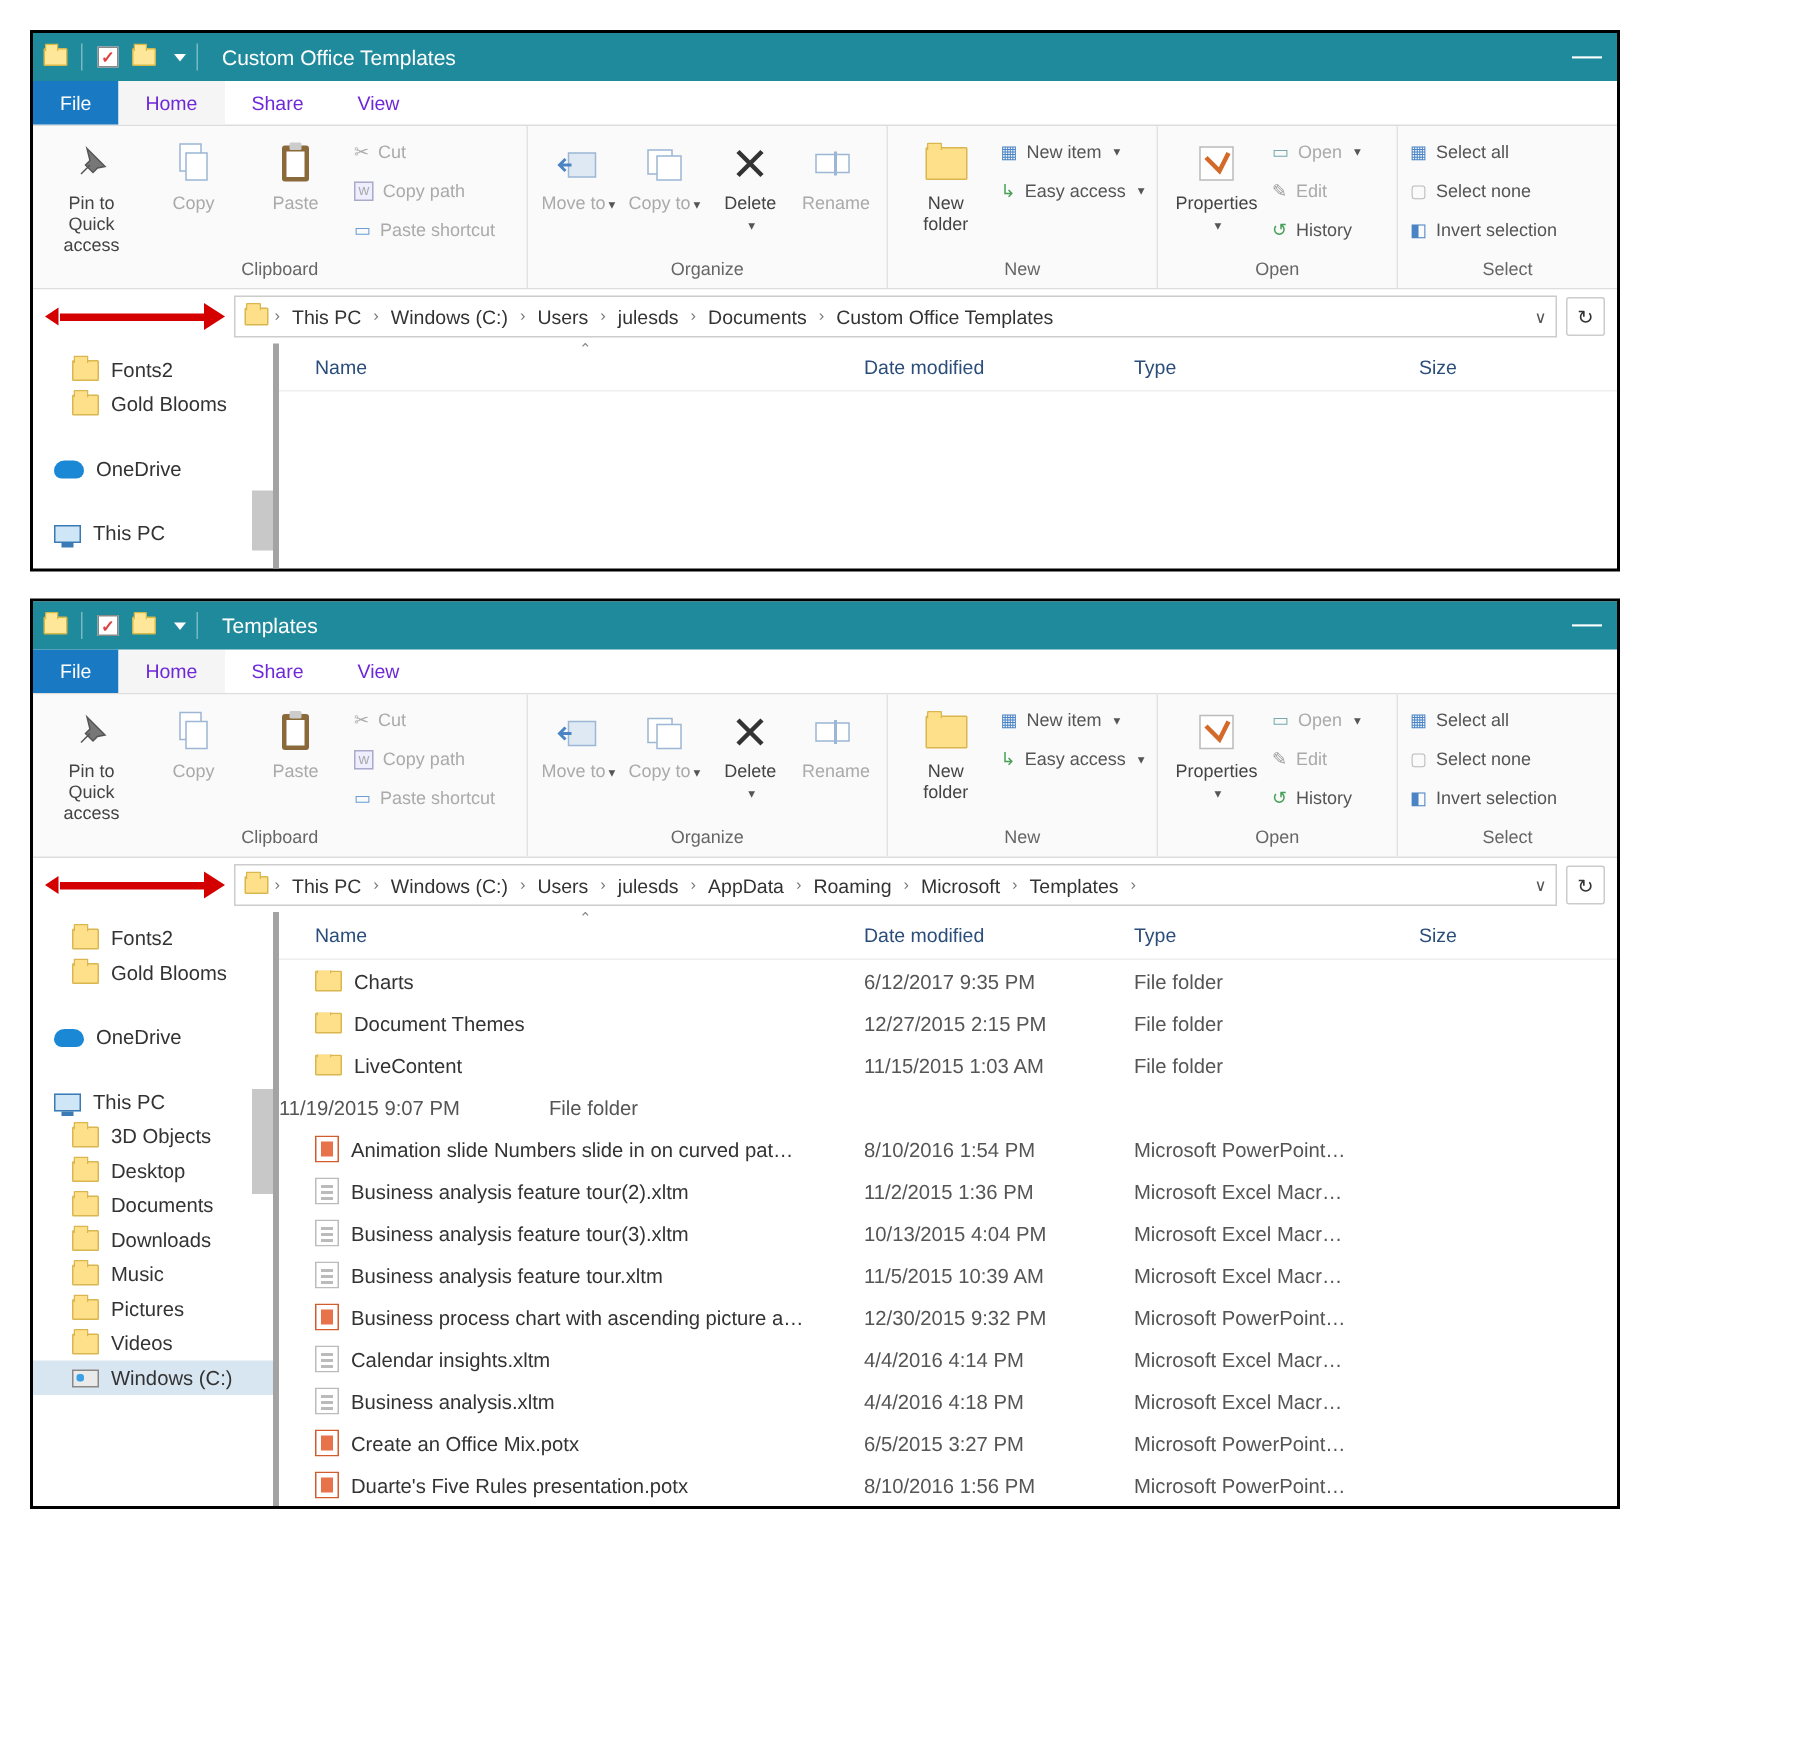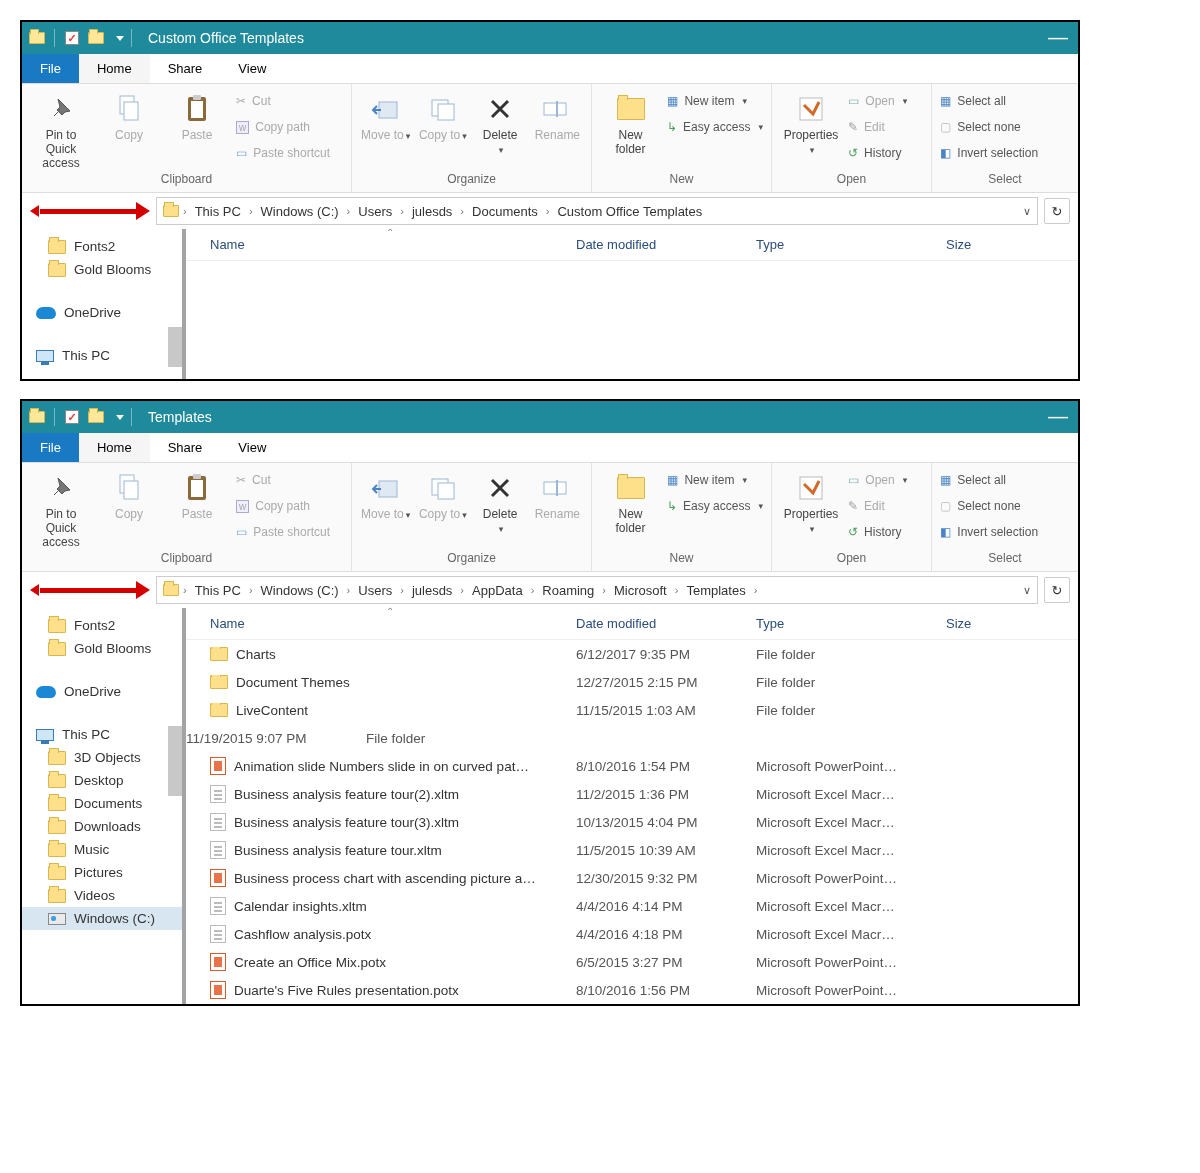--- a/index.html
+++ b/index.html
@@ -32,21 +32,21 @@
   .titlebar .qat-item { width:18px; height:18px; display:flex; align-items:center; justify-content:center;}
   .titlebar .title { margin-left: 14px; font-size: 14px; }
   .titlebar .winbtn { position:absolute; right:10px; top:4px; color:#fff; font-size:20px;}
   .folder-glyph { width:16px; height:12px; background:#ffe79a; border:1px solid #d4b84a; border-radius:1px; position:relative;}
   .folder-glyph::before{content:"";position:absolute;top:-4px;left:0;width:7px;height:4px;background:#ffe79a;border:1px solid #d4b84a;border-bottom:none;border-radius:1px 1px 0 0;}
   .check-glyph{width:14px;height:14px;background:#fff;border:1px solid #888;display:flex;align-items:center;justify-content:center;color:#d44;font-size:11px;font-weight:bold;}
   .caret{width:0;height:0;border-left:4px solid transparent;border-right:4px solid transparent;border-top:5px solid #fff;}
 
   
   .tabs { display:flex; height:30px; background:#fff; border-bottom:1px solid #ddd;}
-  .tab { padding:0 18px; display:flex; align-items:center; font-size:13px; color:#000000;}
+  .tab { padding:0 18px; display:flex; align-items:center; font-size:13px; color:#6d28d9;}
   .tab.file { background:#1979c3; color:#fff; }
   .tab.active { background:#f5f5f5; }
 
   
   .ribbon { display:flex; background:#fafafa; border-bottom:1px solid #ddd; }
   .group { border-right:1px solid #e3e3e3; padding:4px 6px 2px 6px; display:flex; flex-direction:column; }
   .group-body { flex:1; display:flex; align-items:flex-start; gap:6px; padding:2px 2px 0 2px; min-height:78px;}
   .group-label { text-align:center; font-size:12px; color:#666; padding:2px 0 4px 0;}
   .bigbtn { display:flex; flex-direction:column; align-items:center; width:62px; text-align:center; font-size:12px; color:#444; padding-top:2px; gap:2px;}
   .bigbtn.dim { color:#aaa; }
@@ -728,21 +728,21 @@
               <span class="ic-file xl"></span>
               <span>Calendar insights.xltm</span>
             </div>
         <div class="dt">4/4/2016 4:14 PM</div>
         <div class="ty">Microsoft Excel Macr…</div>
         <div class="sz"></div>
       </div>
       <div class="filerow">
         <div class="nm">
               <span class="ic-file xl"></span>
-              <span>Cashflow analysis.potx</span>
+              <span>Business analysis.xltm</span>
             </div>
         <div class="dt">4/4/2016 4:18 PM</div>
         <div class="ty">Microsoft Excel Macr…</div>
         <div class="sz"></div>
       </div>
       <div class="filerow">
         <div class="nm">
               <span class="ic-file pp"></span>
               <span>Create an Office Mix.potx</span>
             </div>

